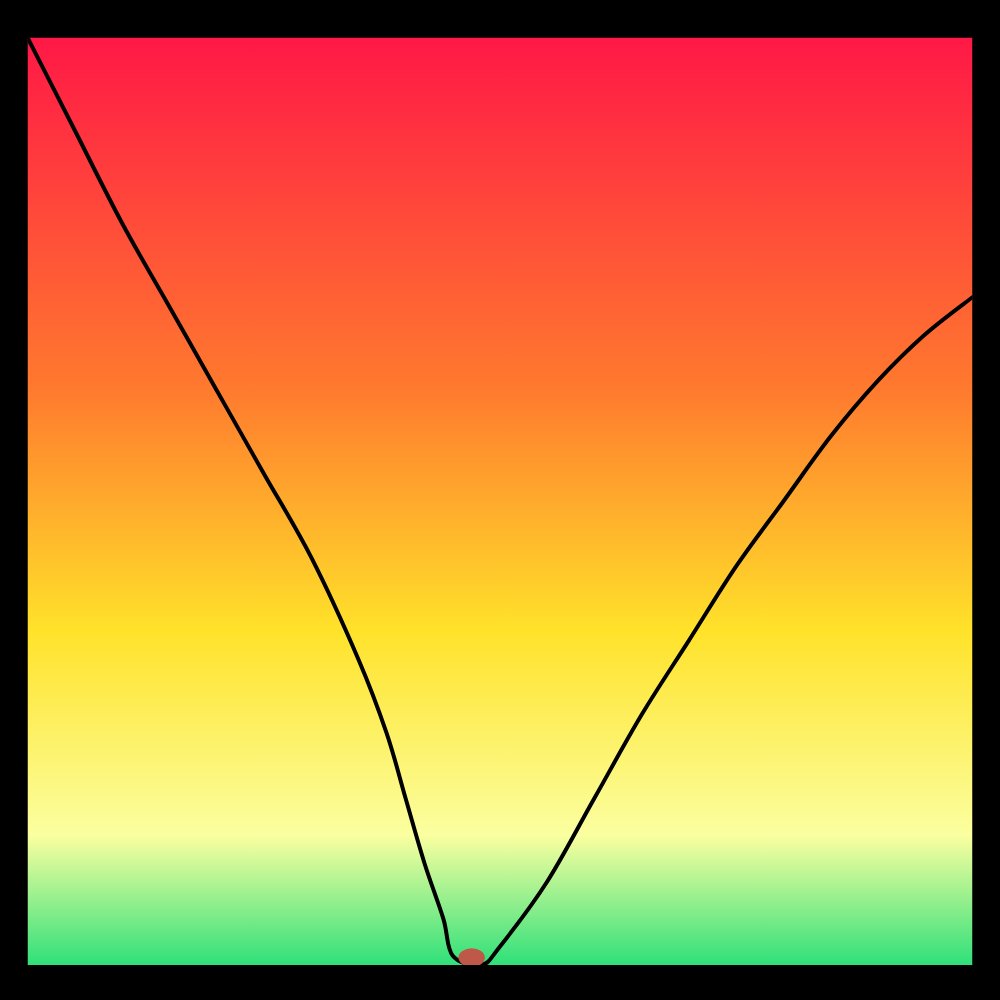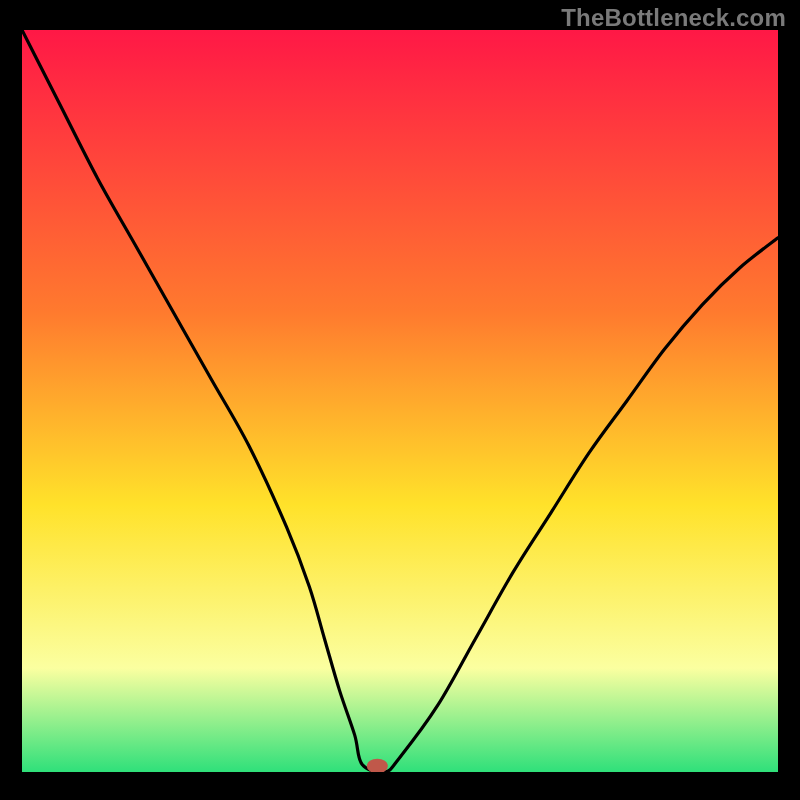--- a/index.html
+++ b/index.html
@@ -6,21 +6,20 @@
   .frame{position:absolute;left:0;top:0;width:800px;height:800px;background:#000}
   .watermark{position:absolute;right:14px;top:4px;color:#7a7a7a;font-size:24px;font-weight:600;letter-spacing:.2px}
   .plot{position:absolute;left:22px;top:30px;width:756px;height:742px}
   .plot svg{display:block}
 </style>
 </head>
 <body>
 
 <div class="frame">
 
-  <div class="watermark">TheBottleneck.com</div>
 
   <div class="plot">
     <svg id="chart-svg" width="756" height="742" viewBox="0 0 100 100" preserveAspectRatio="none">
       <defs>
         <linearGradient id="bg-grad" x1="0" y1="0" x2="0" y2="1">
           <stop id="g0" offset="0%" stop-color="#ff1846"></stop>
           <stop id="g1" offset="38%" stop-color="#ff7a2e"></stop>
           <stop id="g2" offset="64%" stop-color="#ffe22a"></stop>
           <stop id="g3" offset="86%" stop-color="#fbffa0"></stop>
           <stop id="g4" offset="100%" stop-color="#2fe07a"></stop>

